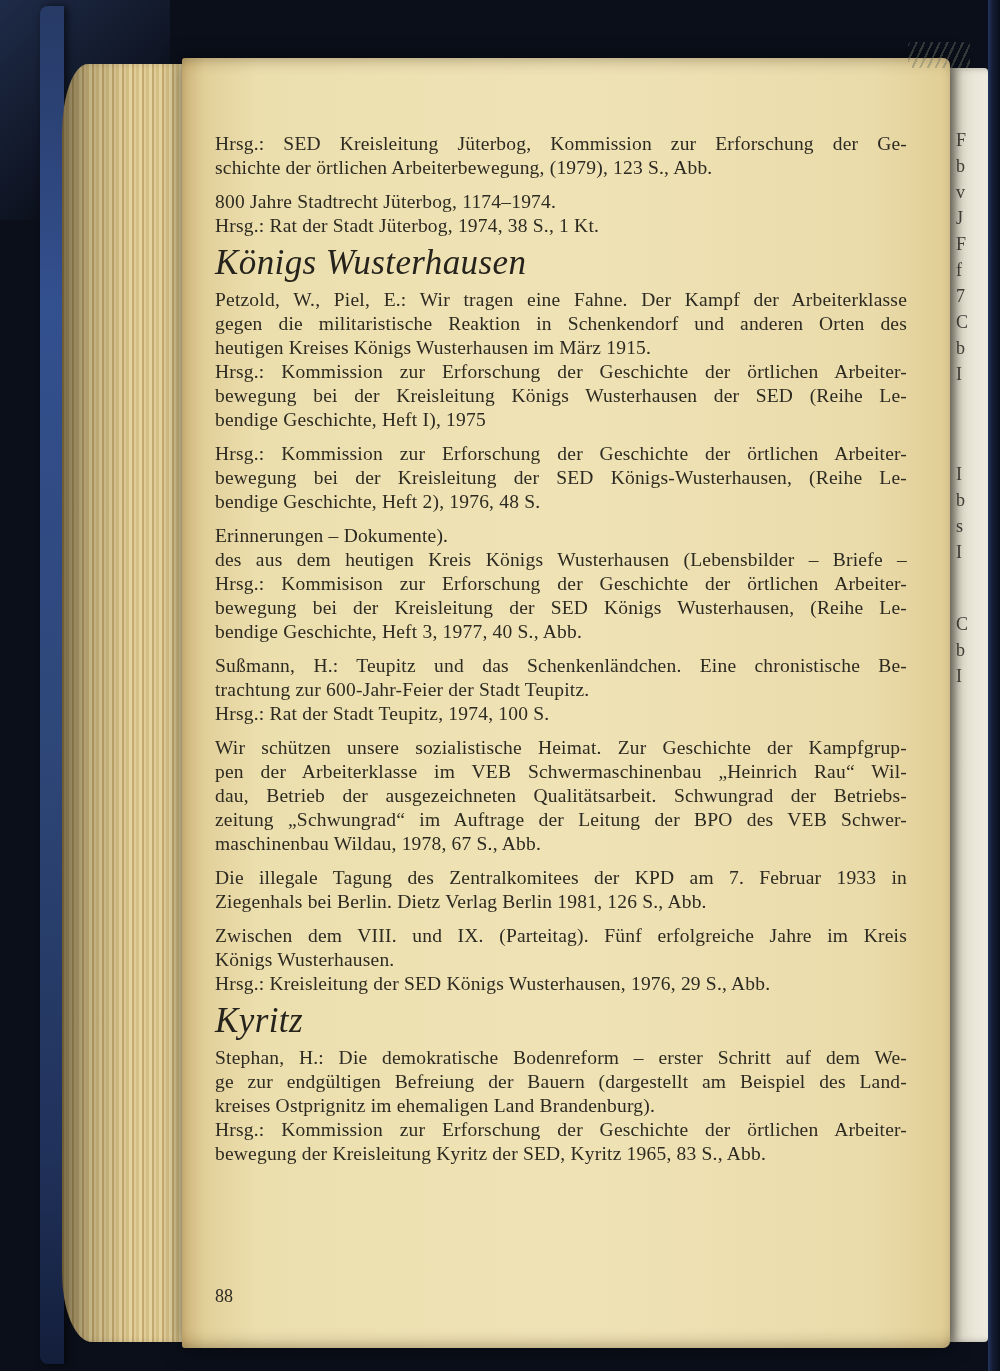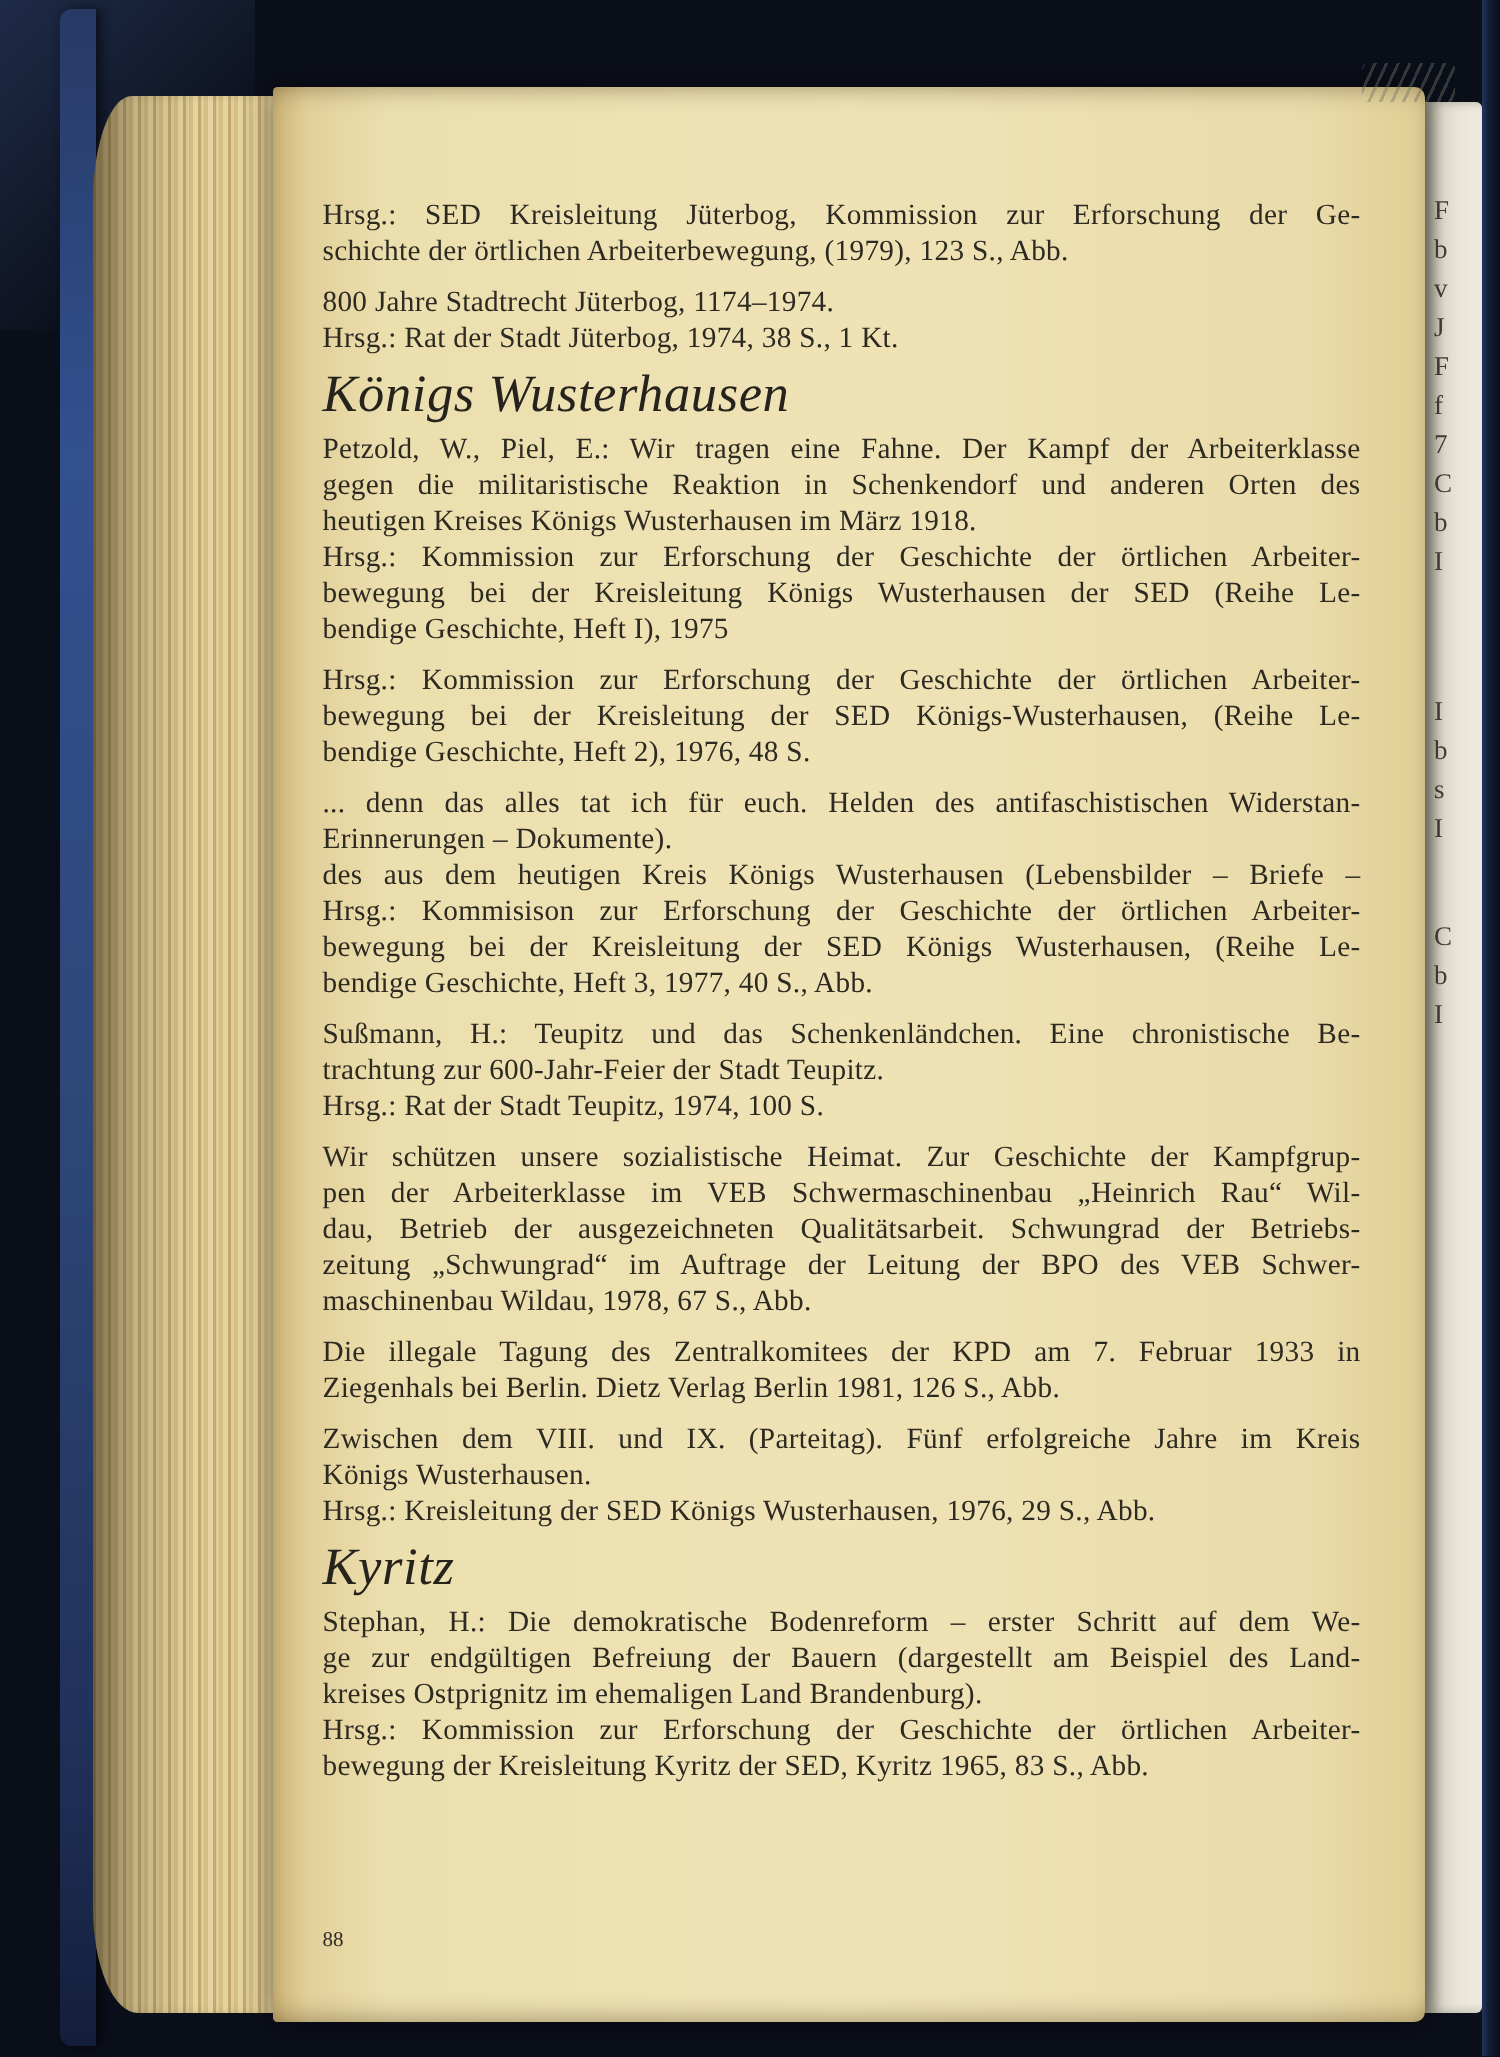--- a/index.html
+++ b/index.html
@@ -37,21 +37,21 @@
   .text-col { position:absolute; left:33px; top:74px; width:692px; }
   .line {
     font-size:19.5px; line-height:24px; color:#2d2a22; letter-spacing:.2px;
   }
   .line.just { text-align:justify; text-align-last:justify; }
   .entry { margin-bottom:10px; }
   .heading {
     font-style:italic; font-weight:normal; font-size:35px; line-height:30px;
     color:#26231d; letter-spacing:.4px; margin:8px 0 10px 0;
   }
-  .page-number { position:absolute; left:33px; top:1228px; font-size:14px; color:#2d2a22; }
+  .page-number { position:absolute; left:33px; top:1228px; font-size:18px; color:#2d2a22; }
   .next-page {
     position:absolute; left:950px; top:68px; width:38px; height:1274px; z-index:1;
     border-radius:0 4px 4px 0;
     background:linear-gradient(90deg,#cfcab6 0%,#e6e2d2 35%,#efece0 100%);
     box-shadow: inset 5px 0 7px rgba(0,0,0,.28);
     overflow:hidden;
   }
   .frag { position:absolute; left:6px; font-size:18px; line-height:20px; color:#44413a; }
   .cover-right {
     position:absolute; left:988px; top:0; width:12px; height:1371px; z-index:3;
@@ -86,38 +86,37 @@
           </div>
           <div class="para">
             <div class="line">Hrsg.: Rat der Stadt Jüterbog, 1974, 38 S., 1 Kt.</div>
           </div>
         </div>
       <h2 class="heading">Königs Wusterhausen</h2>
       <div class="entry">
           <div class="para">
             <div class="line just">Petzold, W., Piel, E.: Wir tragen eine Fahne. Der Kampf der Arbeiterklasse</div>
             <div class="line just">gegen die militaristische Reaktion in Schenkendorf und anderen Orten des</div>
-            <div class="line">heutigen Kreises Königs Wusterhausen im März 1918.</div>
+            <div class="line">heutigen Kreises Königs Wusterhausen im März 1915.</div>
           </div>
           <div class="para">
             <div class="line just">Hrsg.: Kommission zur Erforschung der Geschichte der örtlichen Arbeiter-</div>
             <div class="line just">bewegung bei der Kreisleitung Königs Wusterhausen der SED (Reihe Le-</div>
             <div class="line">bendige Geschichte, Heft I), 1975</div>
           </div>
         </div>
       <div class="entry">
           <div class="para">
             <div class="line just">Hrsg.: Kommission zur Erforschung der Geschichte der örtlichen Arbeiter-</div>
             <div class="line just">bewegung bei der Kreisleitung der SED Königs-Wusterhausen, (Reihe Le-</div>
             <div class="line">bendige Geschichte, Heft 2), 1976, 48 S.</div>
           </div>
         </div>
       <div class="entry">
           <div class="para">
-            <div class="line just">... denn das alles tat ich für euch. Helden des antifaschistischen Widerstan-</div>
             <div class="line">Erinnerungen – Dokumente).</div>
             <div class="line just">des aus dem heutigen Kreis Königs Wusterhausen (Lebensbilder – Briefe –</div>
           </div>
           <div class="para">
             <div class="line just">Hrsg.: Kommisison zur Erforschung der Geschichte der örtlichen Arbeiter-</div>
             <div class="line just">bewegung bei der Kreisleitung der SED Königs Wusterhausen, (Reihe Le-</div>
             <div class="line">bendige Geschichte, Heft 3, 1977, 40 S., Abb.</div>
           </div>
         </div>
       <div class="entry">

